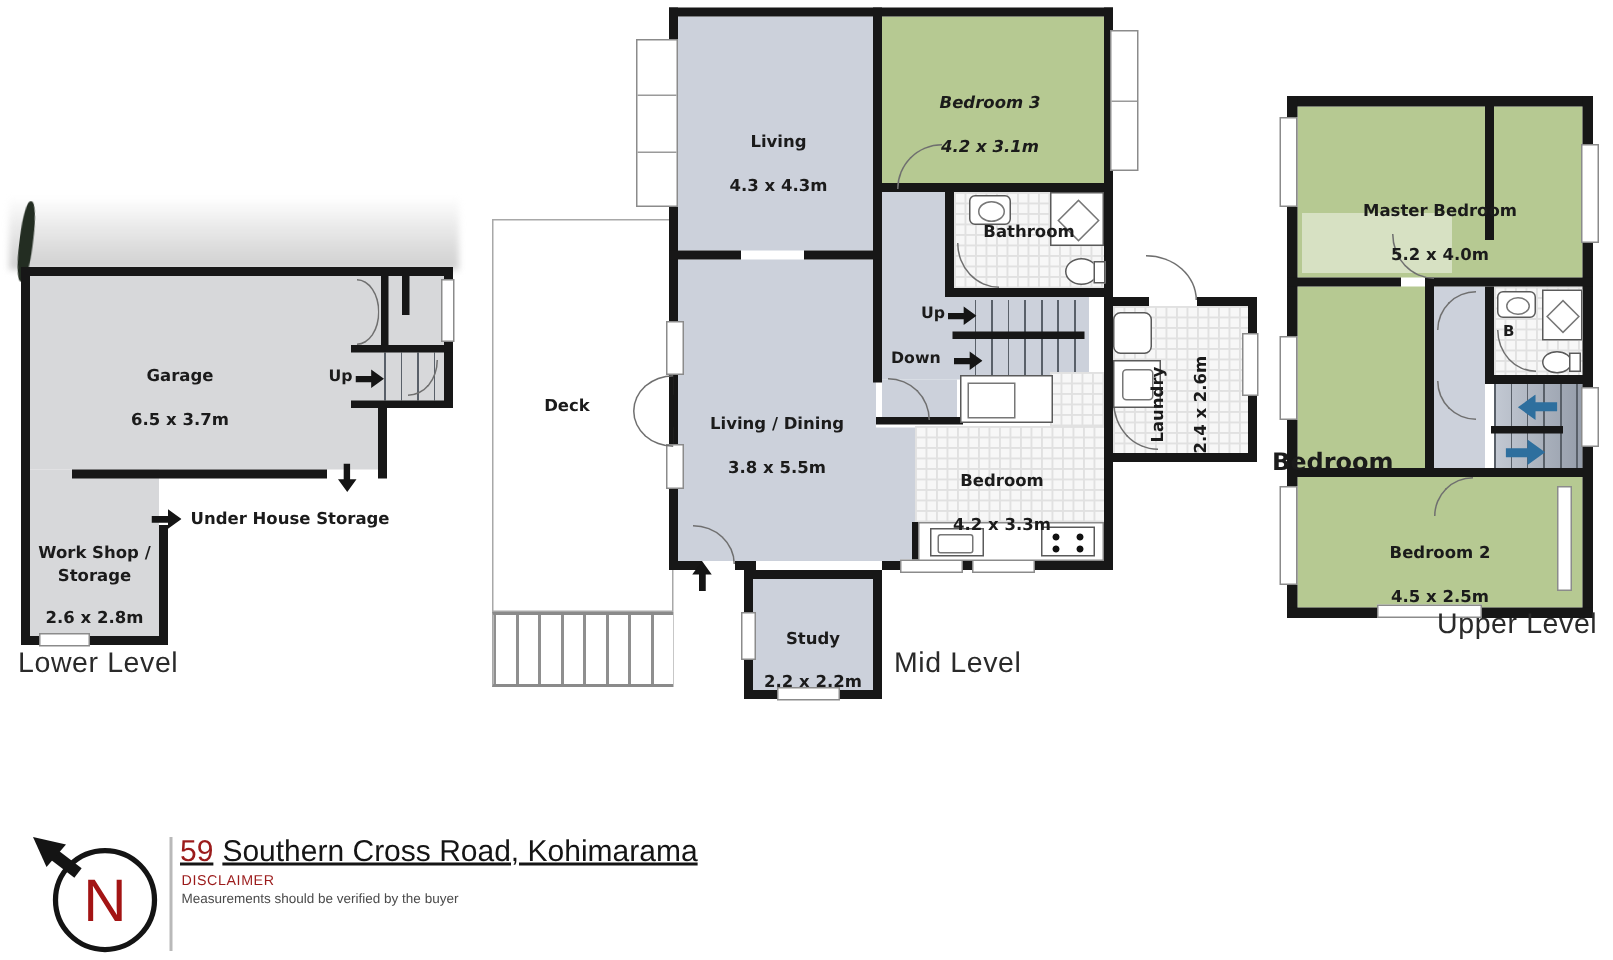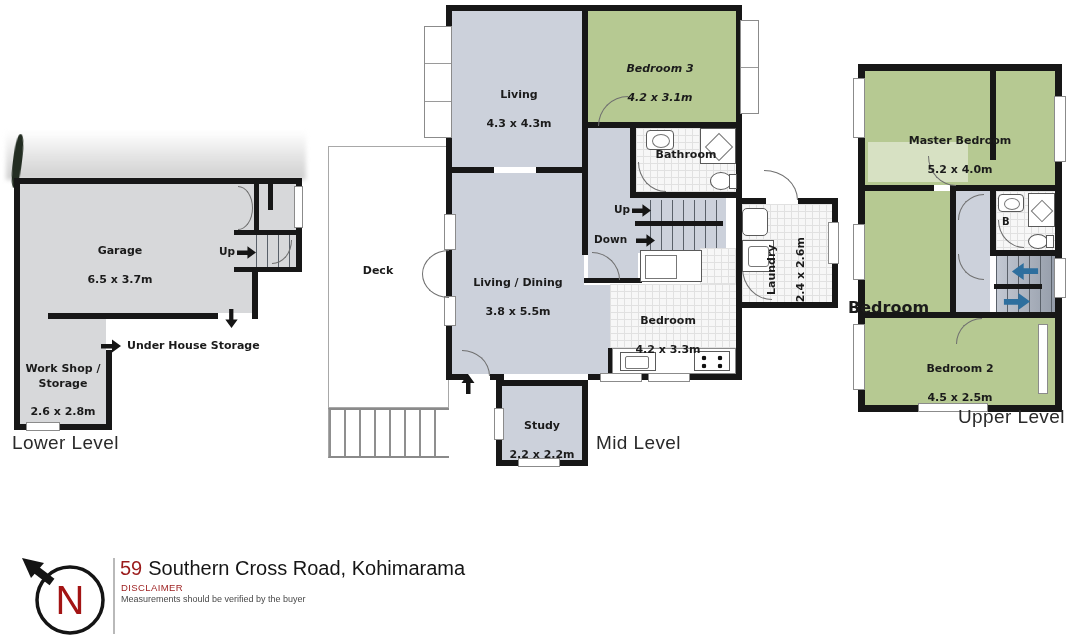--- a/index.html
+++ b/index.html
@@ -309,21 +309,21 @@
   </div>
 
   <div>
     <svg style="position:absolute;left:18px;top:556px;" width="100" height="82" viewBox="0 0 100 82">
       <circle cx="52" cy="44" r="33" fill="#ffffff" stroke="#141414" stroke-width="3.5"></circle>
       <line x1="34" y1="26" x2="17" y2="13" stroke="#141414" stroke-width="8"></line>
       <polygon points="4,2 26,7 13,22" fill="#141414"></polygon>
       <text x="52" y="58" text-anchor="middle" font-family="Liberation Sans, sans-serif" font-size="40" fill="#a31414">N</text>
     </svg>
     <div class="vdivider" style="left:113px;top:558px;height:76px;"></div>
-    <div class="addr" style="left:120px;top:557px;">
+    <div class="addr" style="left:120px;top:557px;text-decoration:underline;">
       <span class="num">59</span><span>Southern Cross Road, Kohimarama</span>
     </div>
     <div class="disc-title" style="left:121px;top:582px;">DISCLAIMER</div>
     <div style="position:absolute;left:121px;top:594px;">
       <div class="disc-line">Measurements should be verified by the buyer</div>
     </div>
   </div>
 
 </div>
 

